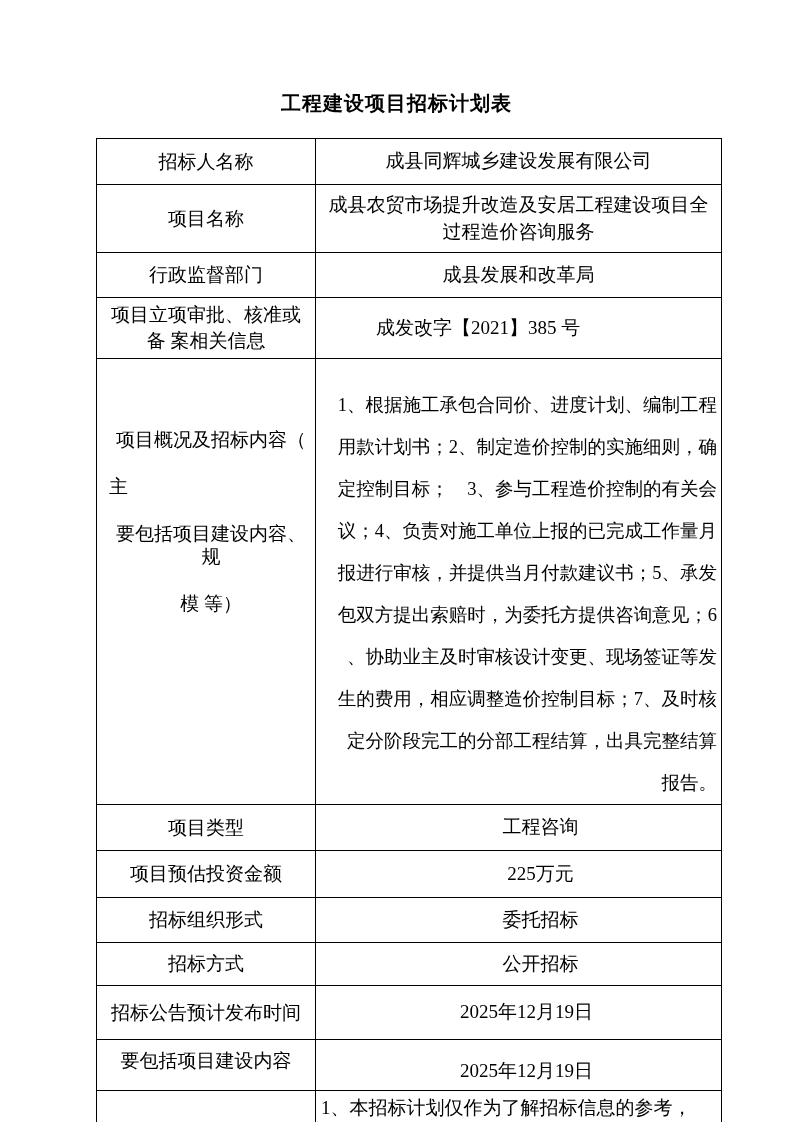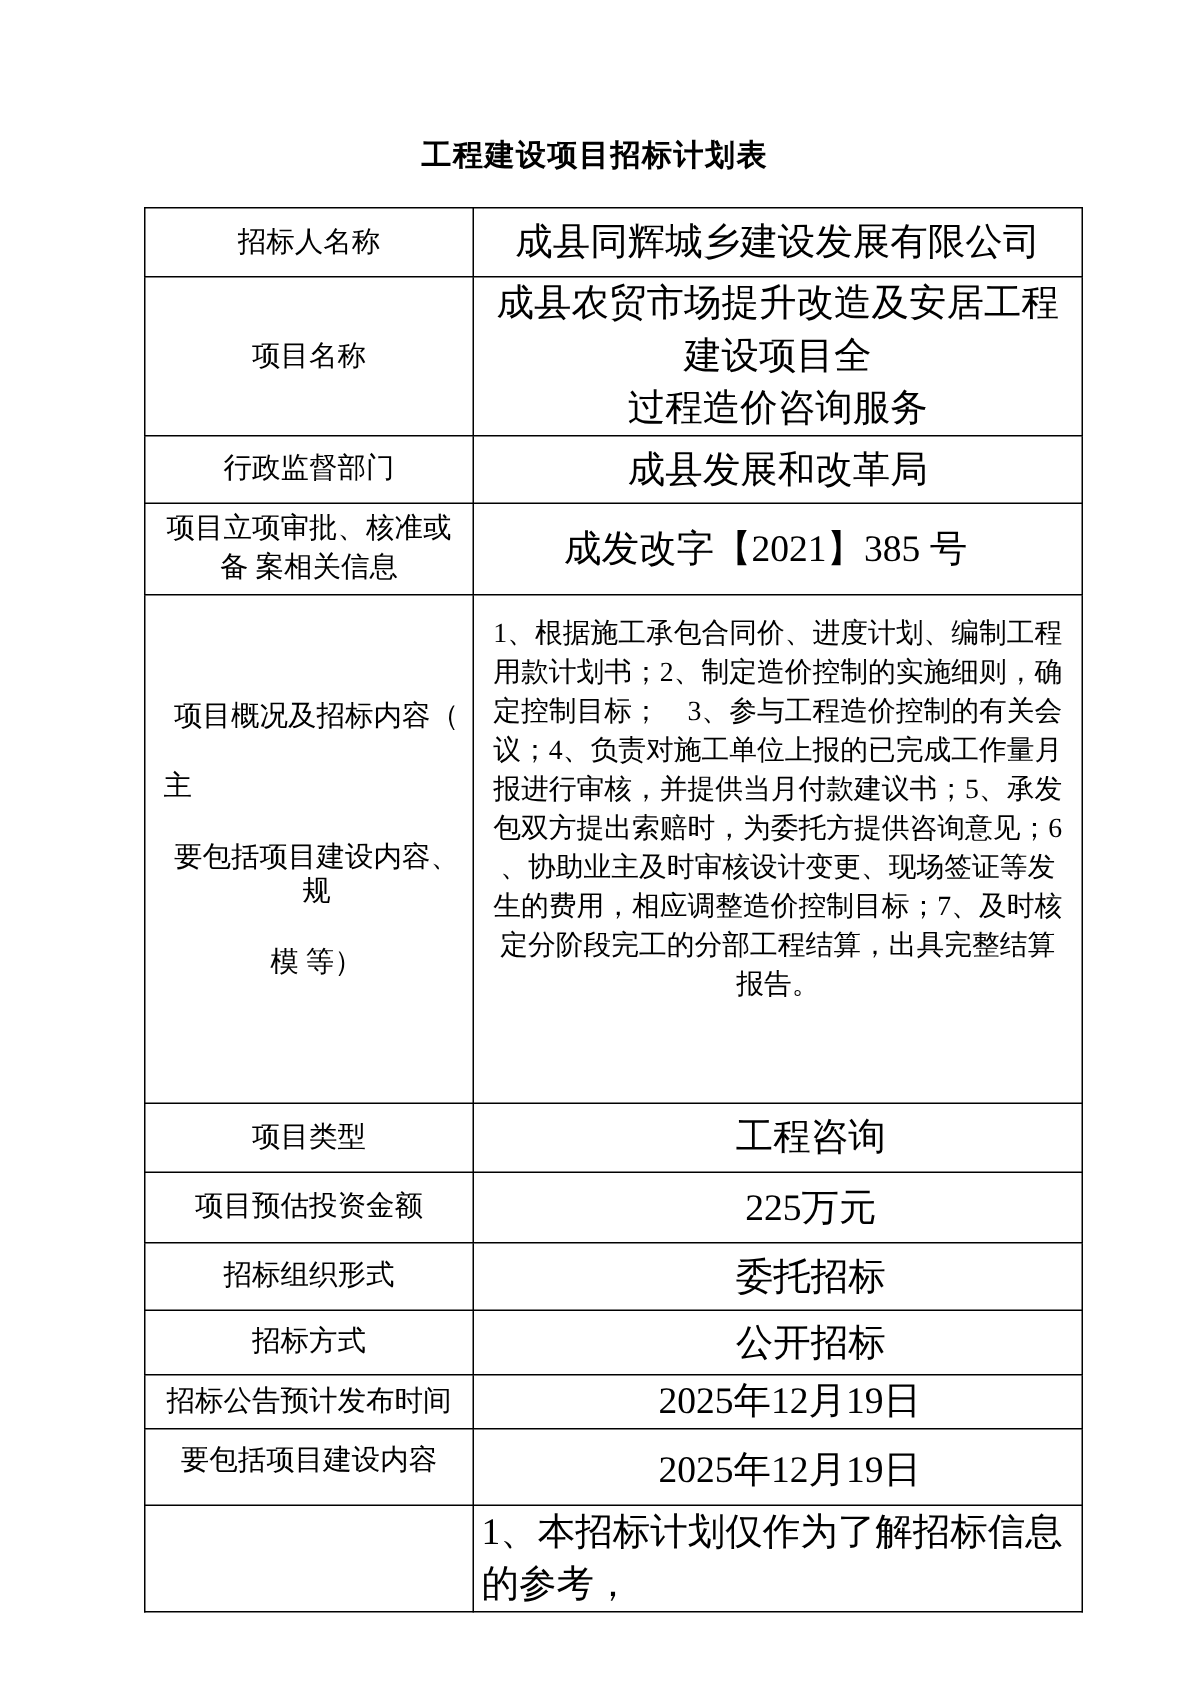--- a/index.html
+++ b/index.html
@@ -44,56 +44,56 @@
     text-align: center;
     vertical-align: middle;
     font-size: 19px;
     line-height: 1.35;
     white-space: pre-line;
     padding: 0 2px;
   }
   td.val {
     text-align: center;
     vertical-align: middle;
-    font-size: 25px;
+    font-size: 19px;
     line-height: 1.4;
     white-space: pre-line;
     padding: 0 4px;
   }
   tr.r1  { height: 46px; }
   tr.r2  { height: 68px; }
   tr.r3  { height: 45px; }
   tr.r4  { height: 61px; }
   tr.r5  { height: 339px; }
   tr.r6  { height: 46px; }
   tr.r7  { height: 47px; }
   tr.r8  { height: 45px; }
   tr.r9  { height: 43px; }
-  tr.r10 { height: 36px; }
+  tr.r10 { height: 54px; }
   tr.r11 { height: 51px; }
   tr.r12 { height: 36px; }
 
   tr.r4 td.val {
     text-align: left;
     padding-left: 60px;
   }
   tr.r5 td.lbl {
     vertical-align: top;
     padding-top: 45px;
     line-height: 1.24;
     padding-left: 12px;
   }
   tr.r5 td.lbl .lbl-line { text-align: center; }
   tr.r5 td.lbl .lbl-line.left { text-align: left; }
   tr.r5 td.val {
-    text-align: center;
+    text-align: right;
     vertical-align: top;
-    padding-top: 13px;
+    padding-top: 25px;
     font-size: 18.5px;
-    line-height: 26px;
+    line-height: 42px;
   }
   tr.r6 td.val, tr.r7 td.val, tr.r8 td.val, tr.r9 td.val {
     padding-left: 64px;
     padding-right: 20px;
   }
   tr.r10 td.val { padding-left: 20px; }
   tr.r11 td.lbl { vertical-align: top; padding-top: 8px; }
   tr.r11 td.val { vertical-align: bottom; padding-bottom: 5px; padding-left: 20px; }
   tr.r12 td.val { text-align: left; padding-left: 5px; }
 </style>

